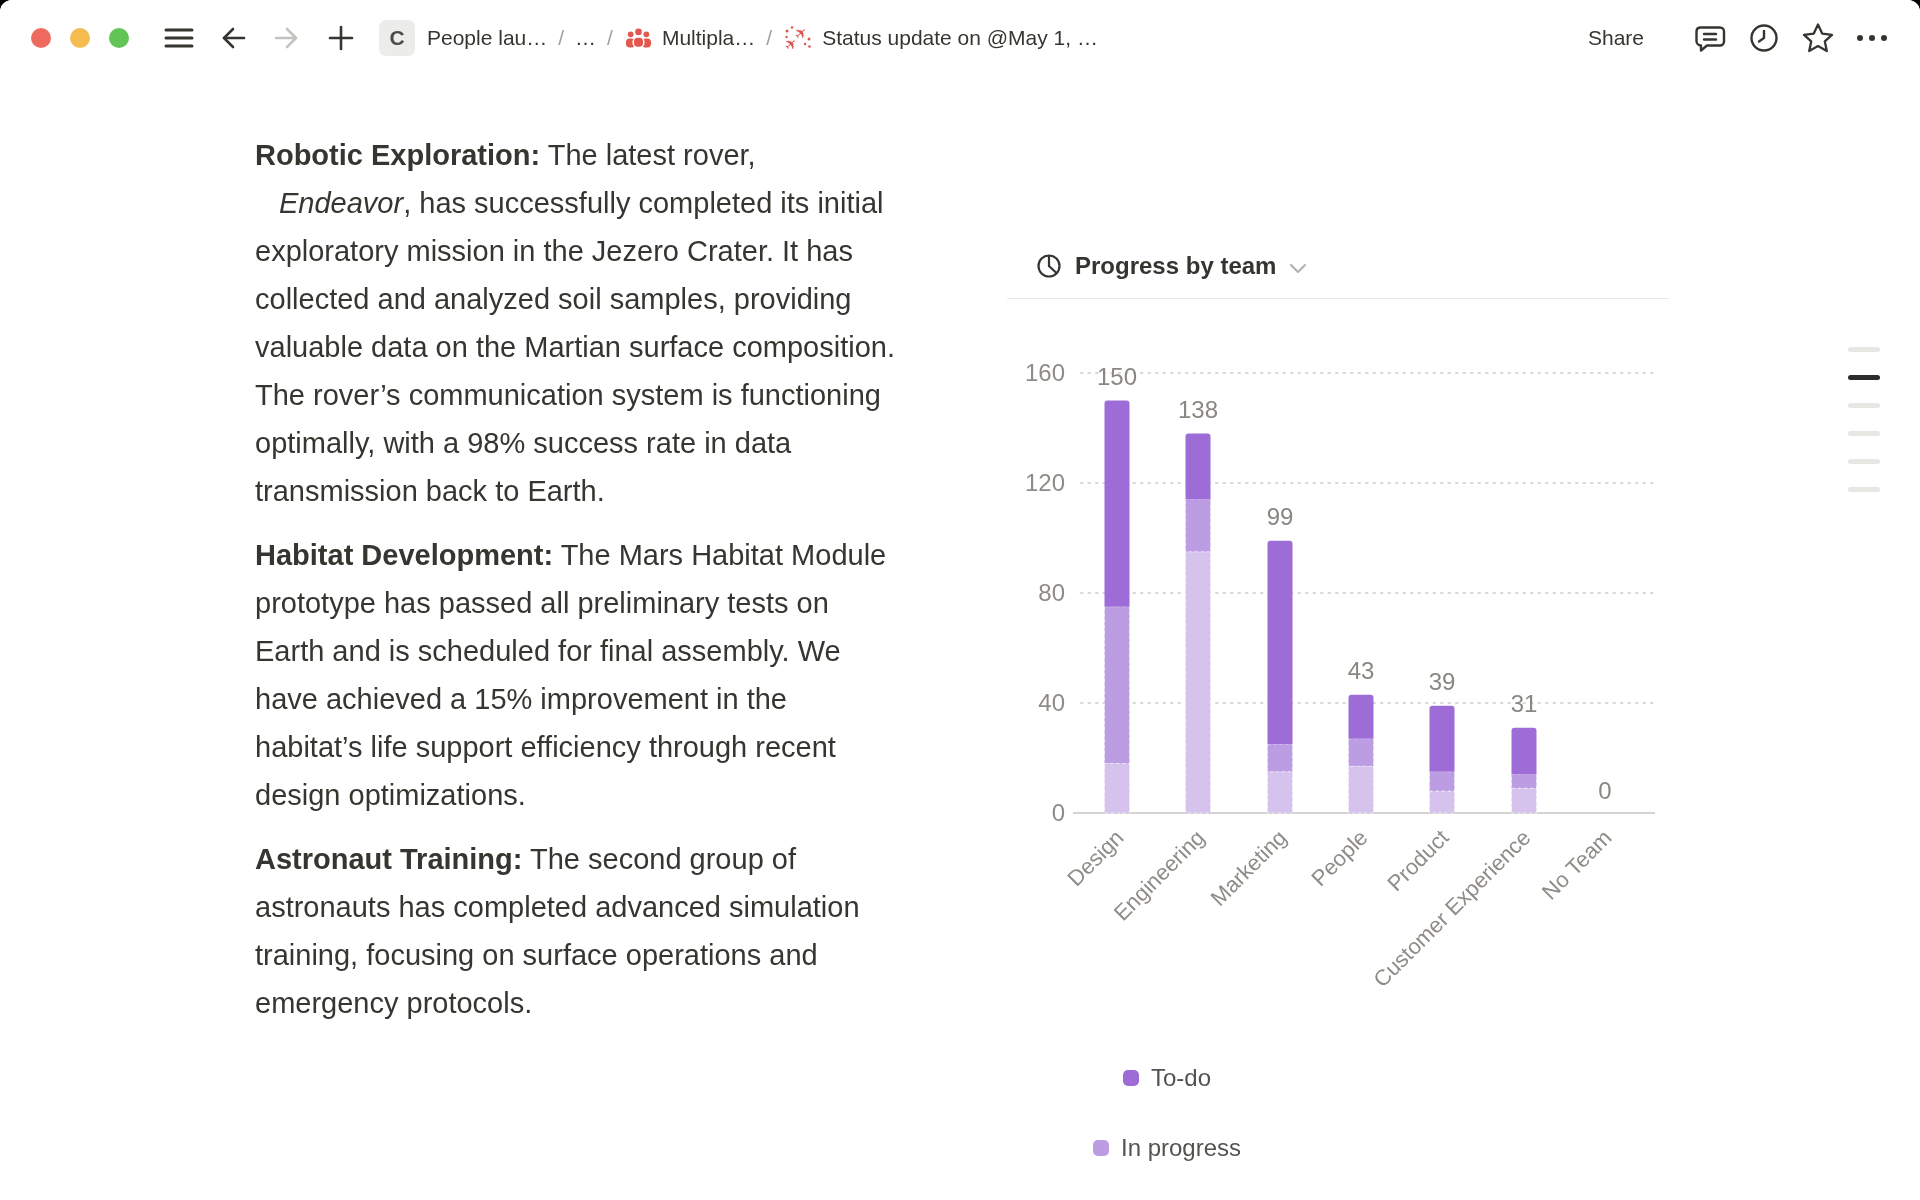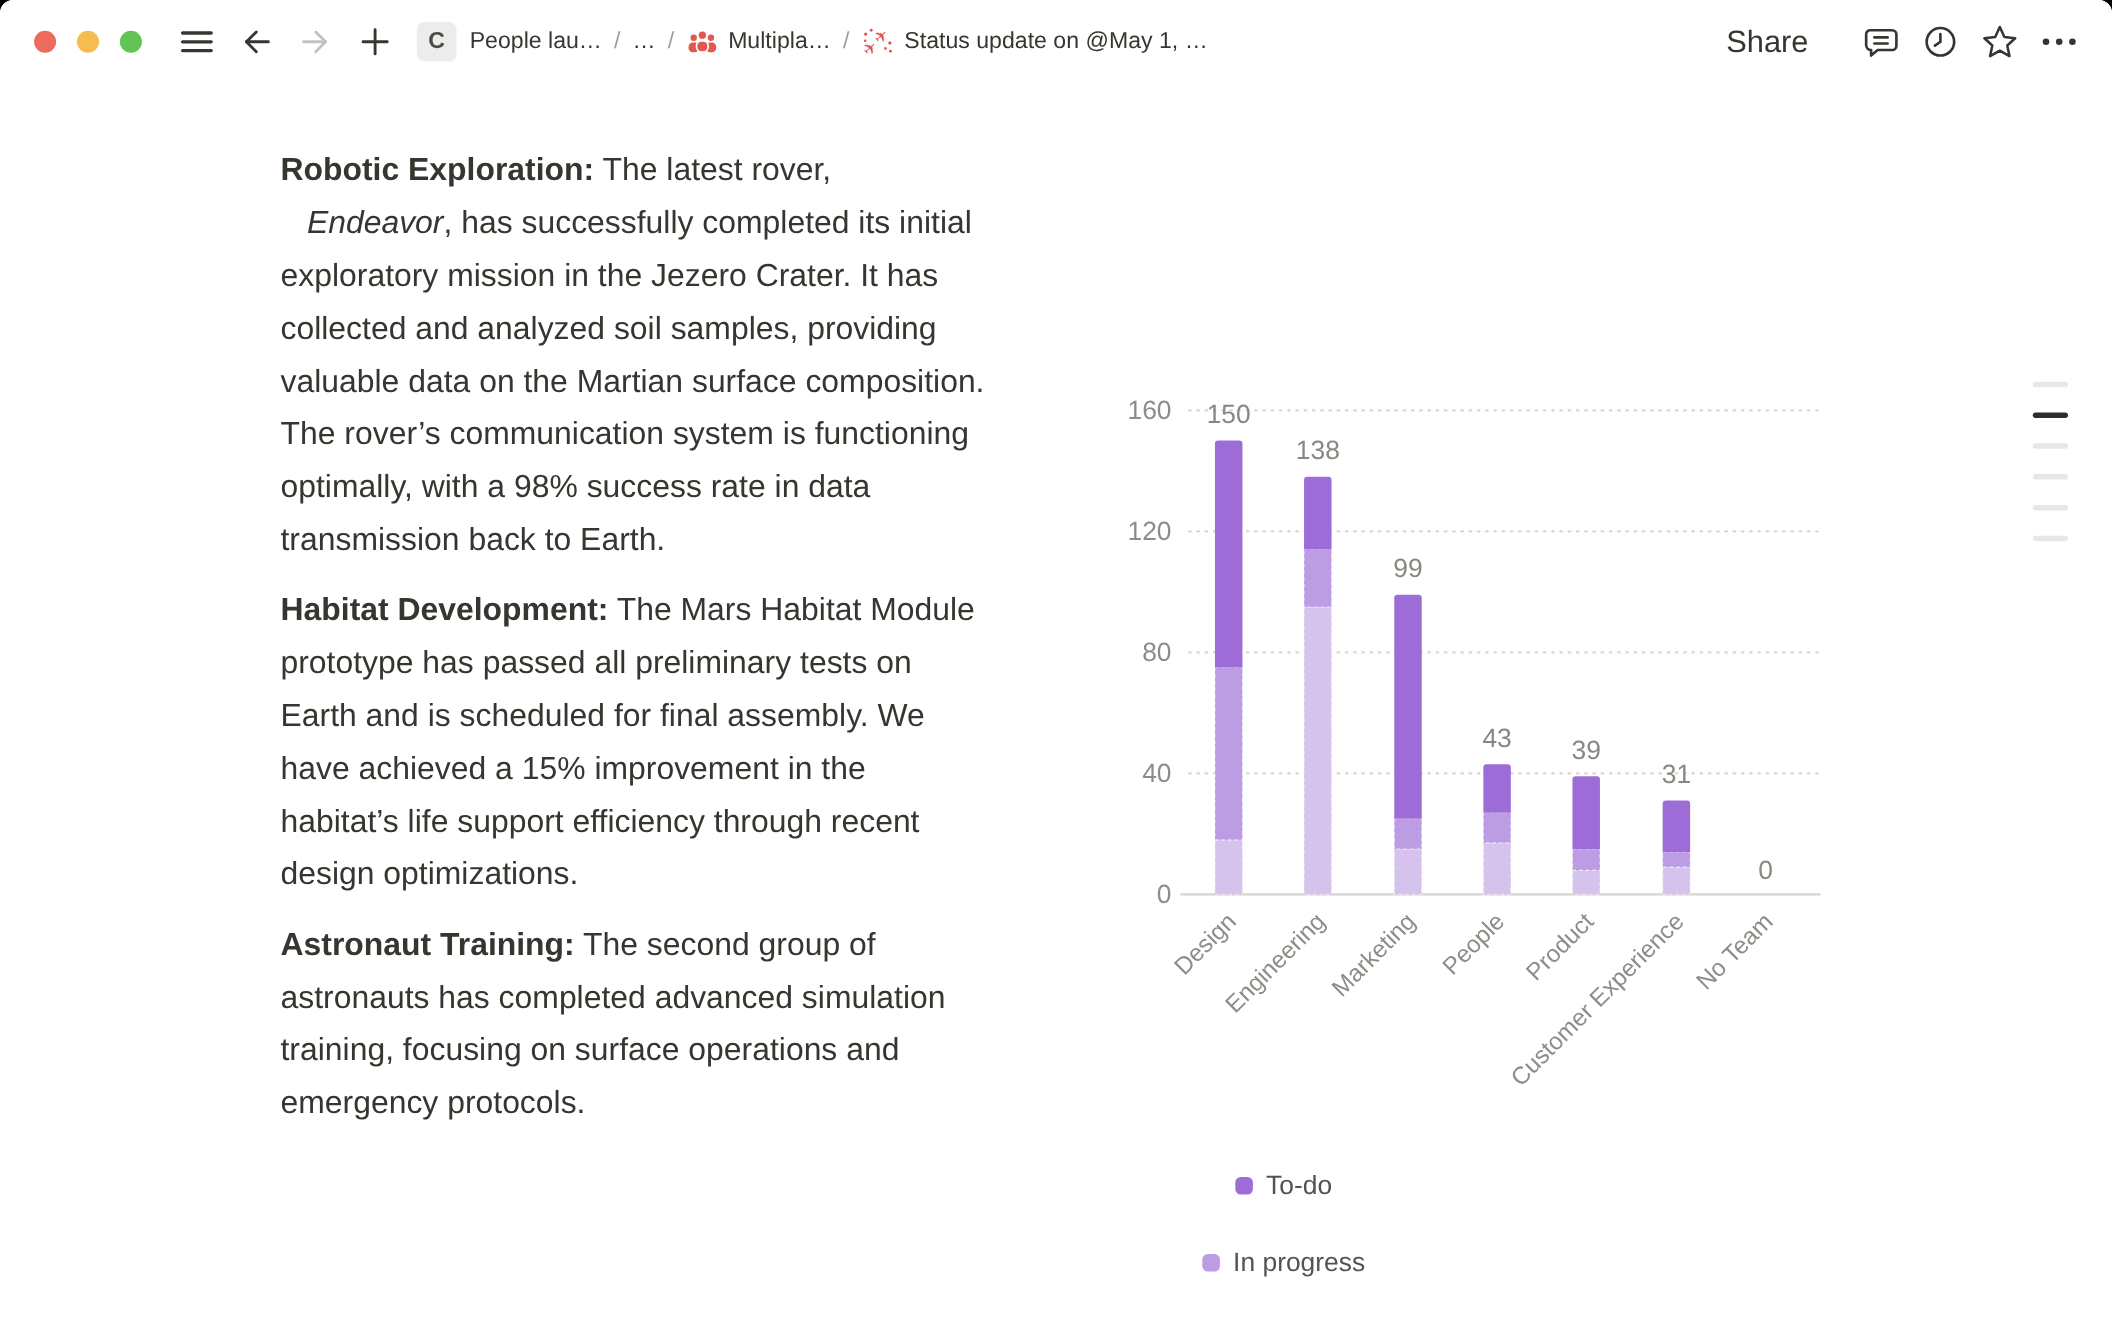--- a/index.html
+++ b/index.html
@@ -16,21 +16,21 @@
   .light.green{background:#62c454;}
   .tbtn{width:32px;height:32px;display:flex;align-items:center;justify-content:center;
     margin-right:22px;flex:none;border-radius:6px;}
   .cbadge{width:36px;height:36px;border-radius:7px;background:#ececea;color:#4b4a47;
     font-size:21px;font-weight:700;display:flex;align-items:center;justify-content:center;
     margin-right:12px;flex:none;}
   .crumbs{display:flex;align-items:center;gap:11px;font-size:21px;color:#37352f;white-space:nowrap;}
   .crumb{display:flex;align-items:center;gap:9px;cursor:default;}
   .sep{color:#a19f9a;}
   .spacer{flex:1;}
-  .share{font-size:28px;color:#37352f;margin-right:30px;}
+  .share{font-size:21px;color:#37352f;margin-right:30px;}
   .ricon{width:36px;height:36px;display:flex;align-items:center;justify-content:center;
     margin-left:18px;flex:none;}
 
   
   .doc{position:absolute;left:255px;top:76px;width:640px;color:#37352f;}
   .doc h1{margin:46px 0 0 0;font-size:40px;line-height:52px;font-weight:700;letter-spacing:-0.2px;}
   .doc p{margin:16px 0 0 0;font-size:29px;line-height:48px;font-weight:400;}
   .doc p:first-of-type{margin-top:55px;}
   .doc strong{font-weight:700;}
   .doc em{font-style:italic;margin-left:24px;}
@@ -238,20 +238,35 @@
         <text x="435" y="461.75" text-anchor="middle" font-size="24" fill="#8a8781">39</text>
         <text x="443" y="611" text-anchor="end" font-size="22" fill="#8f8c87" transform="rotate(-45 443 611)">Product</text>
         <rect x="504.5" y="560.25" width="25" height="24.75" fill="#d5c3ed" stroke="#ffffff" stroke-width="1" stroke-dasharray="3 3" stroke-opacity="0.6"></rect>
         <rect x="504.5" y="546.5" width="25" height="13.75" fill="#bc9ce3" stroke="#ffffff" stroke-width="1" stroke-dasharray="3 3" stroke-opacity="0.6"></rect>
         <path d="M 504.5 546.5 L 504.5 502.75 Q 504.5 499.75 507.5 499.75 L 526.5 499.75 Q 529.5 499.75 529.5 502.75 L 529.5 546.5 Z" fill="#9e6cd6"></path>
         <text x="517" y="483.75" text-anchor="middle" font-size="24" fill="#8a8781">31</text>
         <text x="525" y="611" text-anchor="end" font-size="22" fill="#8f8c87" transform="rotate(-45 525 611)">Customer Experience</text>
         <text x="598" y="571" text-anchor="middle" font-size="24" fill="#8a8781">0</text>
         <text x="606" y="611" text-anchor="end" font-size="22" fill="#8f8c87" transform="rotate(-45 606 611)">No Team</text>
       </svg>
+    <div class="chart-head">
+      <span class="icon">
+        <svg width="26" height="26" viewBox="0 0 26 26" fill="none" stroke="#36342e" stroke-width="2.2" stroke-linecap="round">
+          <circle cx="13" cy="13" r="10.5"></circle>
+            <line x1="13" y1="13" x2="13" y2="3"></line>
+            <line x1="13" y1="13" x2="20.5" y2="20"></line>
+        </svg>
+      </span>
+      <span class="chart-title">Progress by team</span>
+      <span class="icon" style="margin-top:4px">
+        <svg width="18" height="11" viewBox="0 0 18 11" fill="none" stroke="#b5b3af" stroke-width="2.2" stroke-linecap="round" stroke-linejoin="round">
+          <polyline points="2,2 9,9 16,2"></polyline>
+        </svg>
+      </span>
+    </div>
     <div class="legend" id="legend">
         <div class="legend-item">
           <span class="swatch" style="background: rgb(158, 108, 214);"></span>
           <span class="legend-label">To-do</span>
         </div>
         <div class="legend-item">
           <span class="swatch" style="background: rgb(188, 156, 227);"></span>
           <span class="legend-label">In progress</span>
         </div>
         <div class="legend-item">

